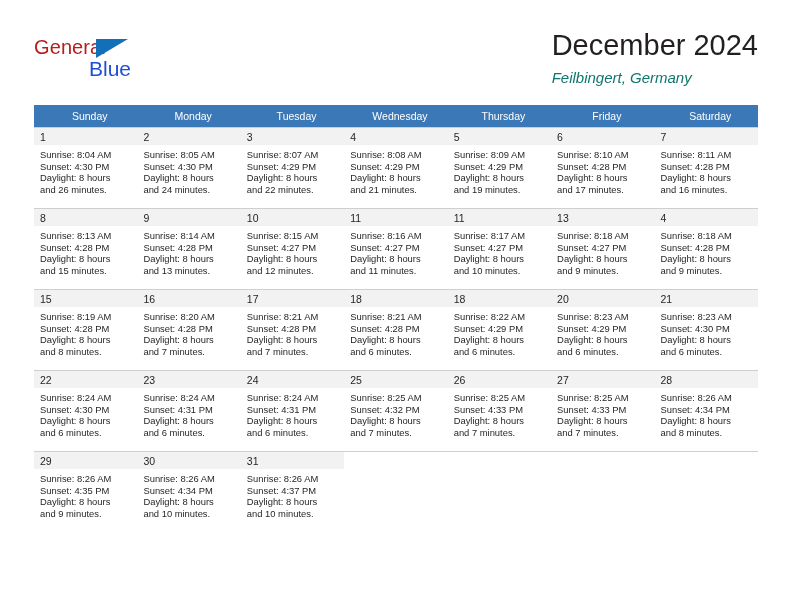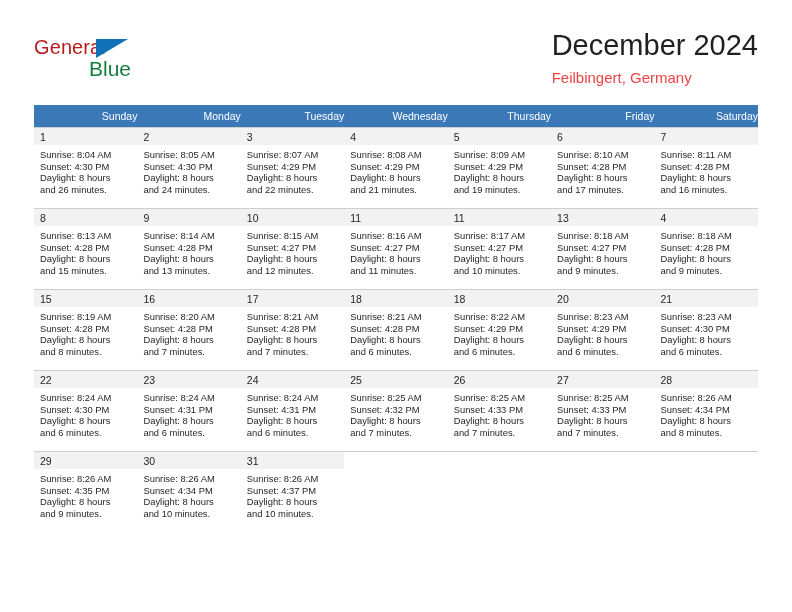--- a/index.html
+++ b/index.html
@@ -52,59 +52,60 @@
     height: 0;
     border-left: 32px solid #1170b8;
     border-bottom: 19px solid transparent;
   }
   .brand-line2 {
     position: absolute;
     left: 55px;
     top: 21px;
     font-size: 21px;
     line-height: 23px;
-    color: #15803d;
+    color: #1d4ed8;
   }
 
   .title-block {
     position: absolute;
     right: 0;
     top: 0;
   }
   .cal-title {
     font-size: 29px;
     line-height: 34px;
     font-weight: normal;
     color: #231f20;
     margin: 0;
     white-space: nowrap;
   }
   .cal-subtitle {
     font-size: 15px;
     line-height: 20px;
-    color: #ef4444;
+    color: #0f766e;
     margin: 6px 0 0 0;
     white-space: nowrap;
+    font-style: italic;
   }
 
   
   .calendar {
     position: absolute;
     left: 34px;
     top: 105px;
     width: 724px;
     border-collapse: collapse;
     table-layout: fixed;
   }
   .calendar th {
     background: #3b78b7;
     color: #ffffff;
     font-size: 10.5px;
     font-weight: normal;
-    text-align: right;
+    text-align: center;
     padding: 5px 0 5px 8px;
     height: 9px;
     vertical-align: middle;
     border: none;
   }
   .calendar td {
     width: 103.43px;
     height: 80px;
     vertical-align: top;
     padding: 0;

